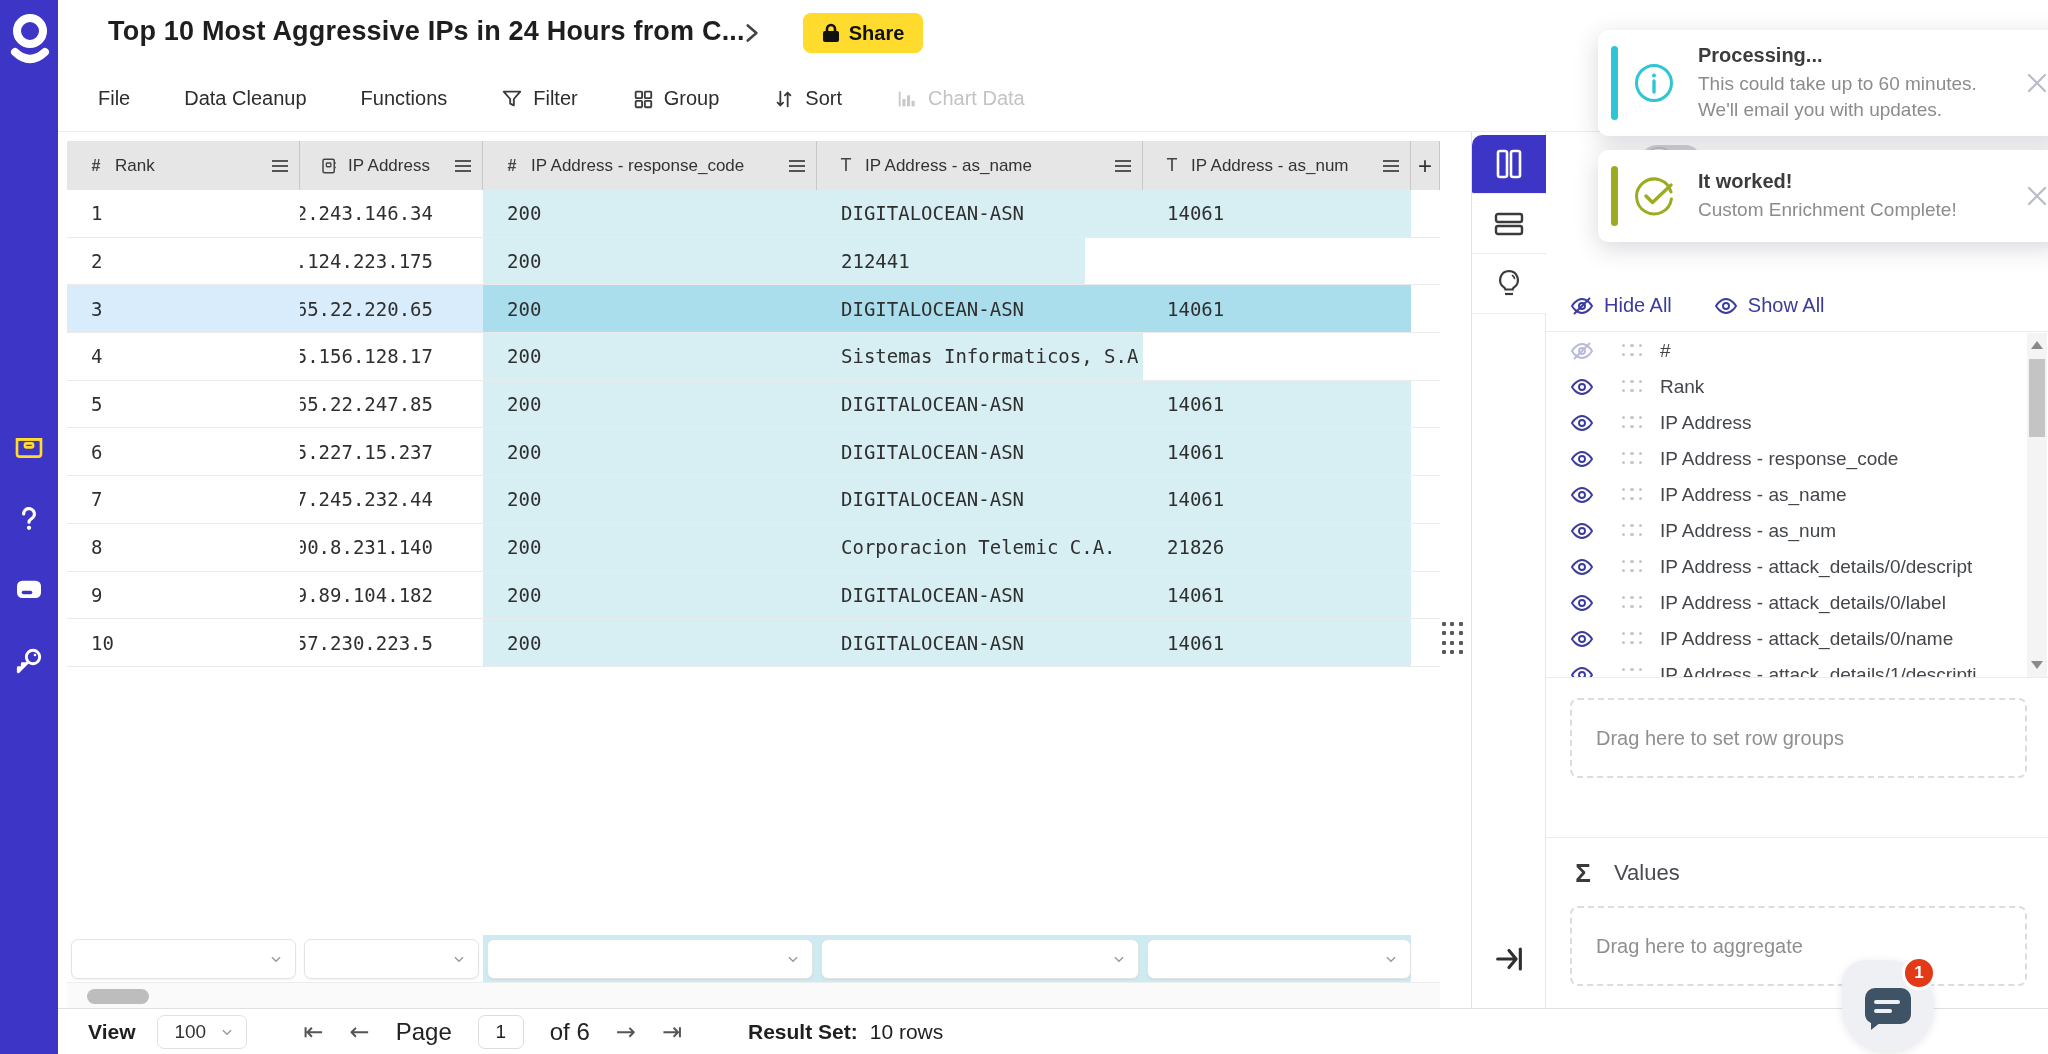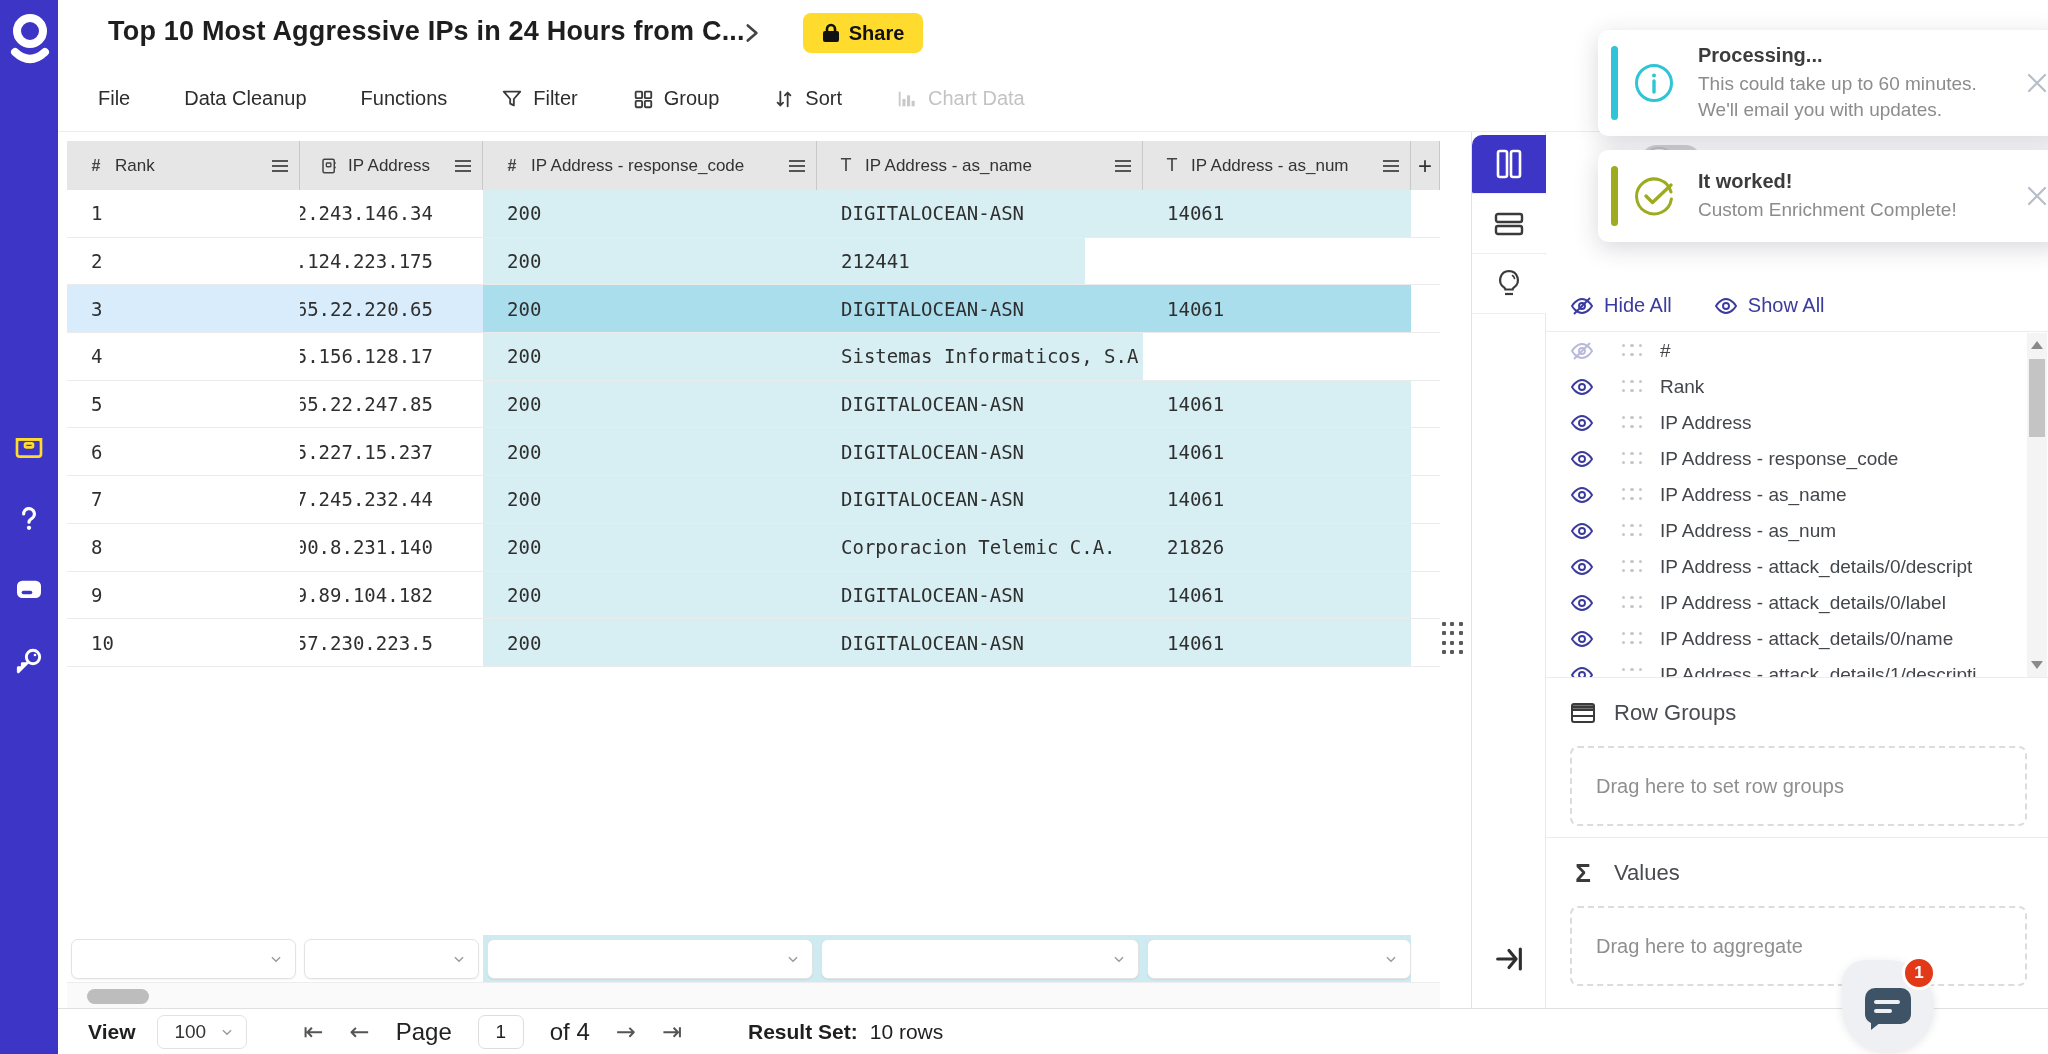--- a/index.html
+++ b/index.html
@@ -576,28 +576,20 @@
           <span class="fname">IP Address - attack_details/1/descripti</span>
         </div>
       </div>
       <div class="vscroll">
         <span class="varrow up"></span>
         <div class="vthumb"></div>
         <span class="varrow down"></span>
       </div>
 
       <div class="section" style="top:545px; height:160px;">
-        <div class="sec-title">
-          <svg class="sicon" viewBox="0 0 26 26">
-            <rect x="2" y="4" width="22" height="18" rx="2" fill="none" stroke="#3a3a3a" stroke-width="2"></rect>
-            <path d="M2 10h22M2 16h22" stroke="#3a3a3a" stroke-width="2"></path>
-            <path d="M2 7h22" stroke="#3a3a3a" stroke-width="3.4"></path>
-          </svg>
-          <span>Row Groups</span>
-        </div>
         <div class="dropzone">
           <span>Drag here to set row groups</span>
         </div>
       </div>
 
       <div class="section" style="top:705px; height:171px;">
         <div class="sec-title">
           <span class="sicon">Σ</span>
           <span>Values</span>
         </div>
@@ -614,21 +606,21 @@
       <span>100</span>
       <svg viewBox="0 0 24 24">
           <path d="M5 9l7 7 7-7" fill="none" stroke="currentColor" stroke-width="2.4"></path>
         </svg>
     </div>
     <div class="pag">
       <span class="pbtn">⇤</span>
       <span class="pbtn">←</span>
       <span class="plabel">Page</span>
       <input class="page-input" value="1" style="">
-      <span class="plabel">of 4</span>
+      <span class="plabel">of 6</span>
       <span class="pbtn">→</span>
       <span class="pbtn">⇥</span>
     </div>
     <div class="f-result">
       <b>Result Set:</b><span>10 rows</span>
     </div>
   </div>
 
   <div class="toast info toast1">
     <div class="bar"></div>

